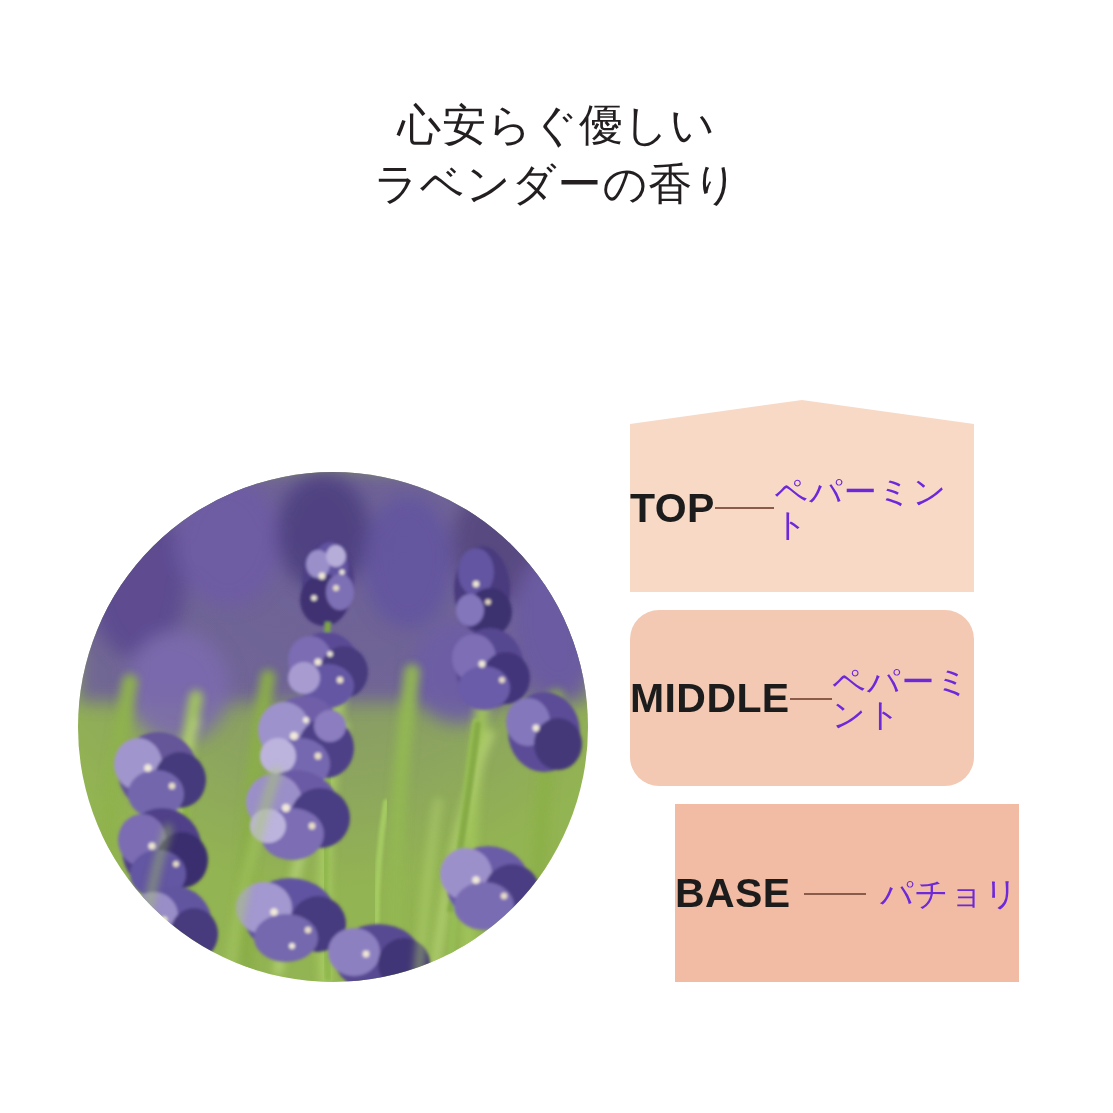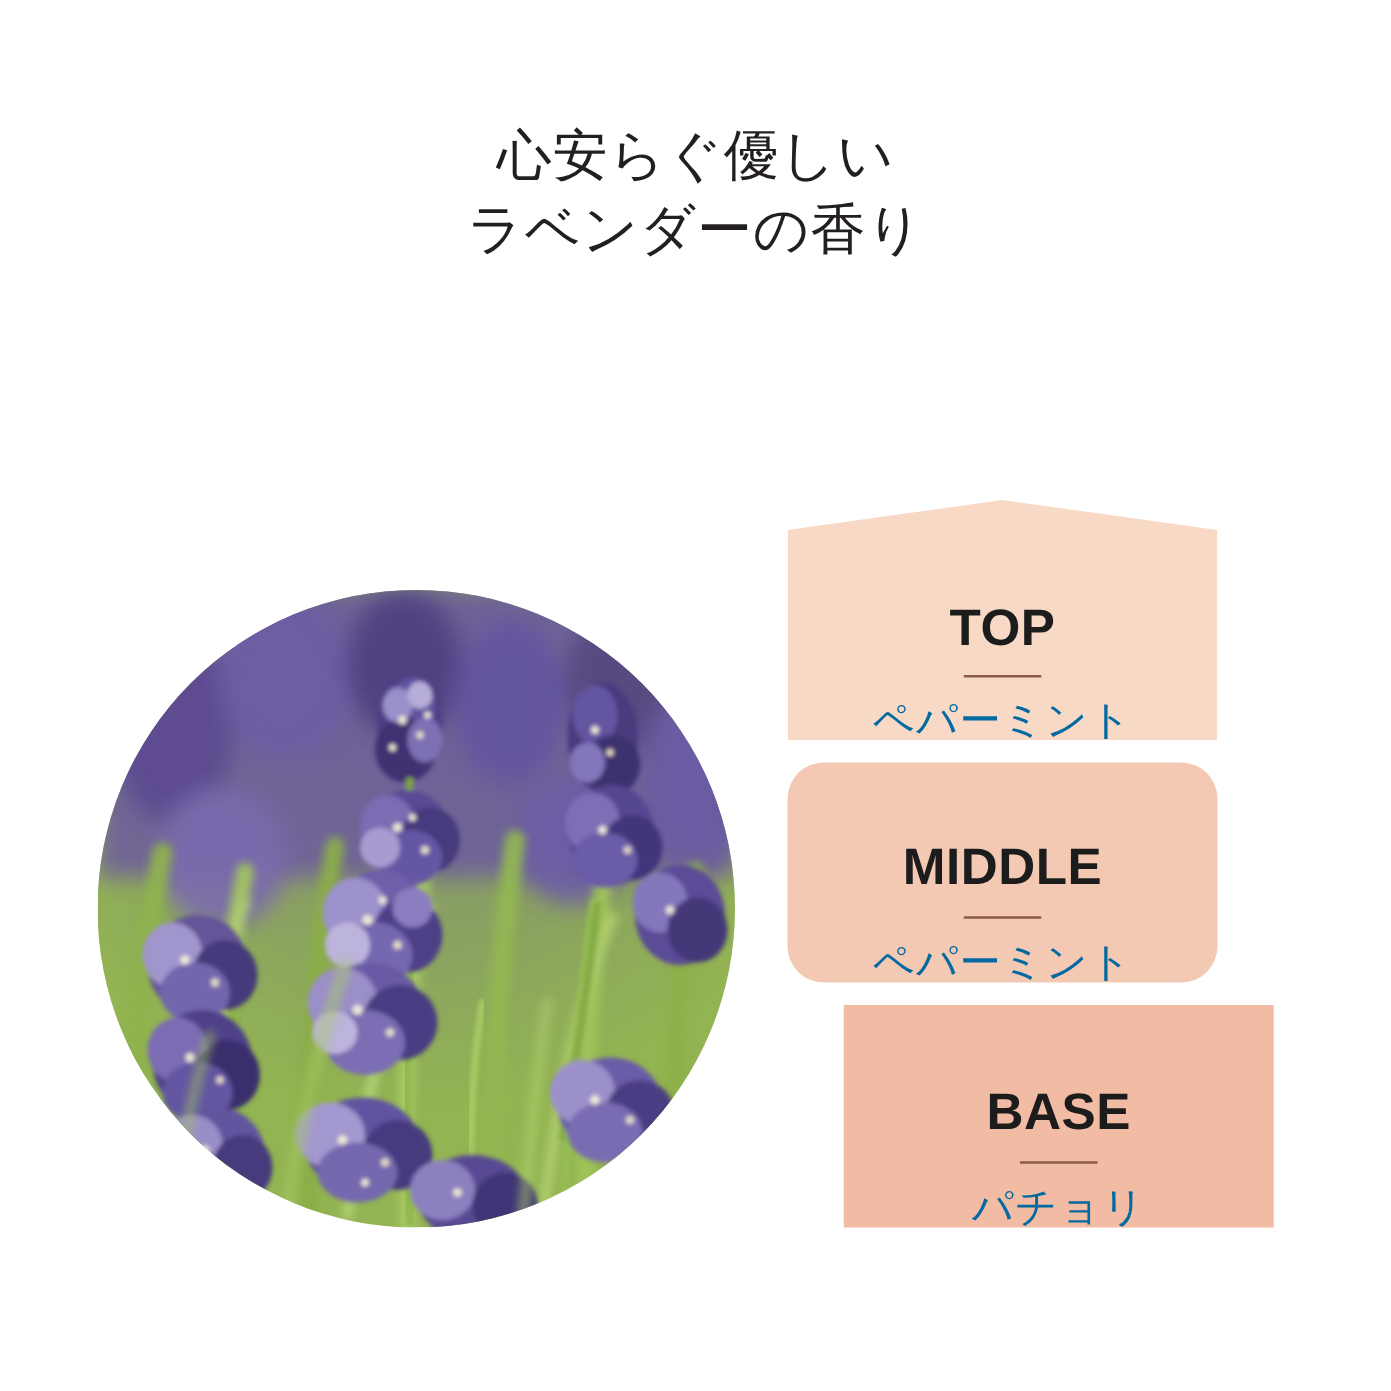--- a/index.html
+++ b/index.html
@@ -50,23 +50,23 @@
     top: 400px;
     width: 402px;
     height: 582px;
   }
   .note-block {
     position: absolute;
     left: 0;
     width: 344px;
     box-sizing: border-box;
     display: flex;
-    flex-direction: column;
+    flex-direction: row;
     align-items: center;
-    justify-content: flex-end;
+    justify-content: space-between;
   }
   .note-top {
     top: 0;
     height: 192px;
     background: #f8d9c6;
     clip-path: polygon(0% 100%, 0% 12.5%, 50% 0%, 100% 12.5%, 100% 100%);
     padding-top: 24px;
   }
   .note-middle {
     top: 210px;
@@ -92,21 +92,21 @@
     width: 62px;
     height: 2px;
     background: #8a5b48;
     margin: 19px 0 18px 0;
   }
   .note-sub {
     font-size: 33px;
     font-weight: 400;
     letter-spacing: 0.03em;
     line-height: 1;
-    color: #0369a1;
+    color: #6d28d9;
   }
   .note-top .note-divider { margin: 17px 0 17px 0; }
 </style>
 </head>
 <body>
 
 <div class="headline">
   <span class="headline-line">心安らぐ優しい</span>
   <span class="headline-line">ラベンダーの香り</span>
 </div>

